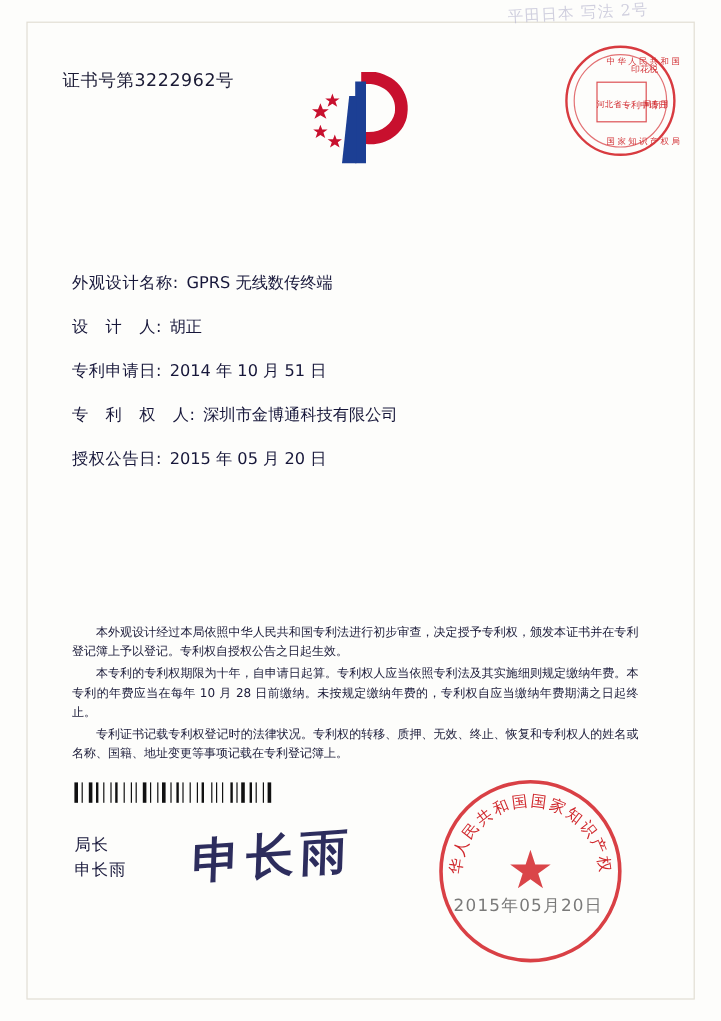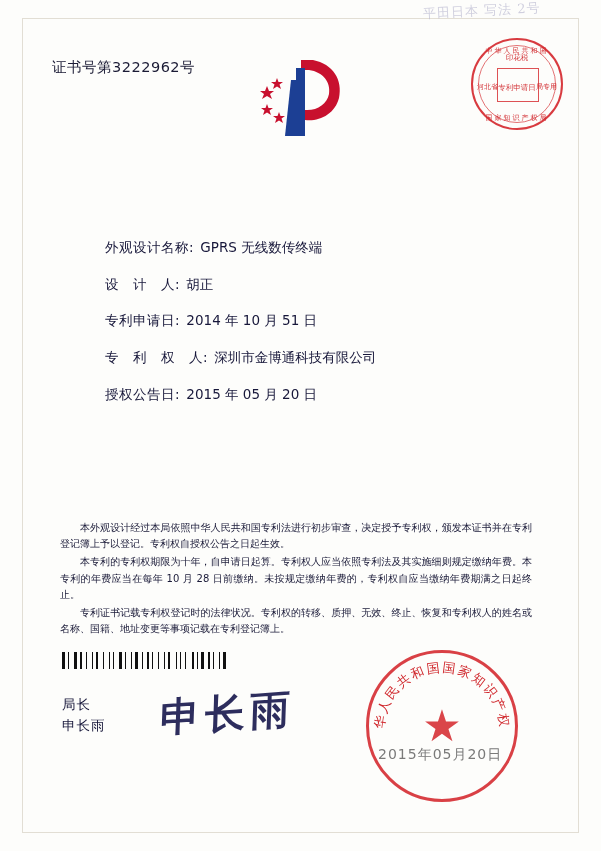--- a/index.html
+++ b/index.html
@@ -77,20 +77,21 @@
     opacity: .8;
   }
   .seal-top .st {
     position: absolute;
     color: #d0272c;
     font-size: 6.5px;
     font-family: "DejaVu Sans", "Liberation Sans", sans-serif;
     letter-spacing: 0;
     white-space: nowrap;
     opacity: .95;
+    margin-left: 20px;
   }
   .seal-top .arc-t { left: 50%; top: 8px; transform: translateX(-50%); font-size: 7px; letter-spacing: 2px;}
   .seal-top .arc-b { left: 50%; bottom: 7px; transform: translateX(-50%); font-size: 7px; letter-spacing: 2px;}
   .seal-top .ctr1 { left: 50%; top: 15px; transform: translateX(-50%); font-size: 7.5px; }
   .seal-top .ctr2 { left: 50%; top: 45px; transform: translateX(-50%); font-size: 7.5px; }
   .seal-top .lft { left: 6px; top: 44px; font-size: 7px; }
   .seal-top .rgt { right: 6px; top: 44px; font-size: 7px; }
 
   
   .logo {
@@ -103,23 +104,22 @@
     left: 0; right: 0; top: 150px;
     text-align: center;
     font-family: "DejaVu Serif", "Liberation Serif", serif;
     font-weight: bold;
     font-size: 32px;
     letter-spacing: 4px;
     color: #13133a;
   }
   .fields {
     position: absolute;
-    left: 60px; top: 239px;
+    left: 60px; top: 228px;
     width: 470px;
-    margin-left: 45px;
   }
   .field {
     font-size: 13.5px;
     line-height: 1.2;
     margin-bottom: 20.5px;
     color: #17173a;
     white-space: nowrap;
   }
   .field .lbl { letter-spacing: 0.5px; }
   .field .val { margin-left: 2px; }

